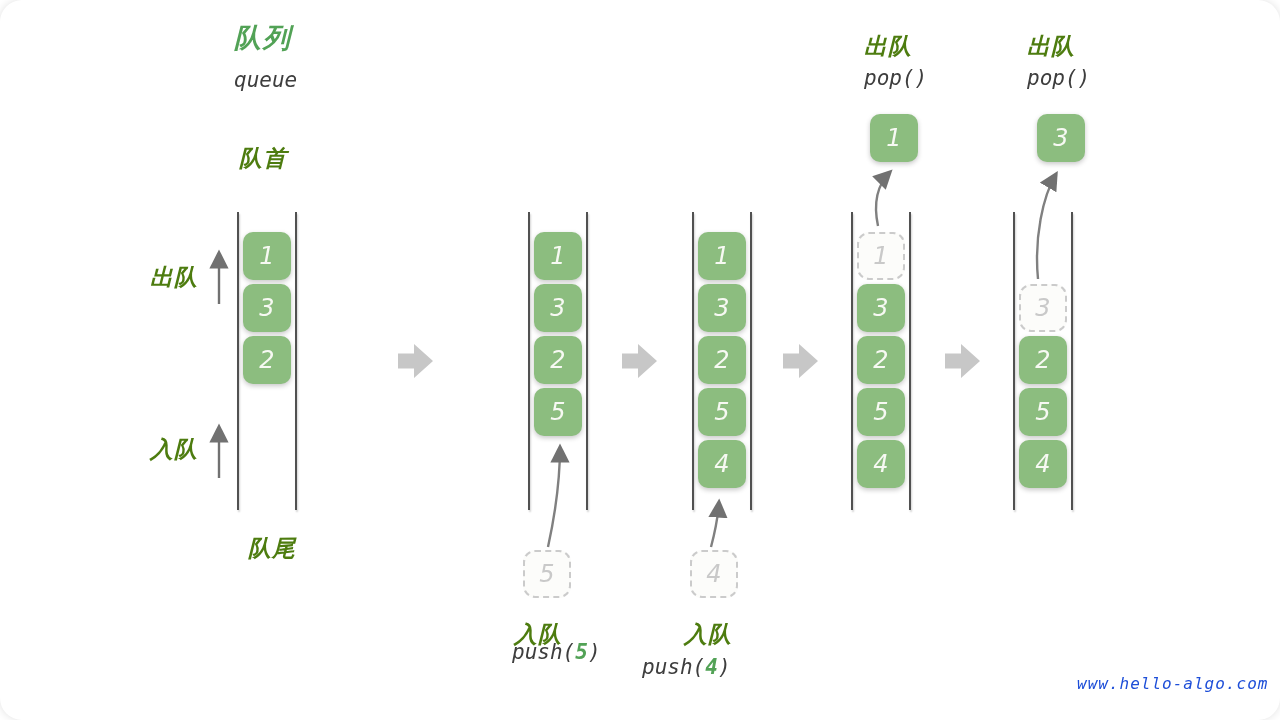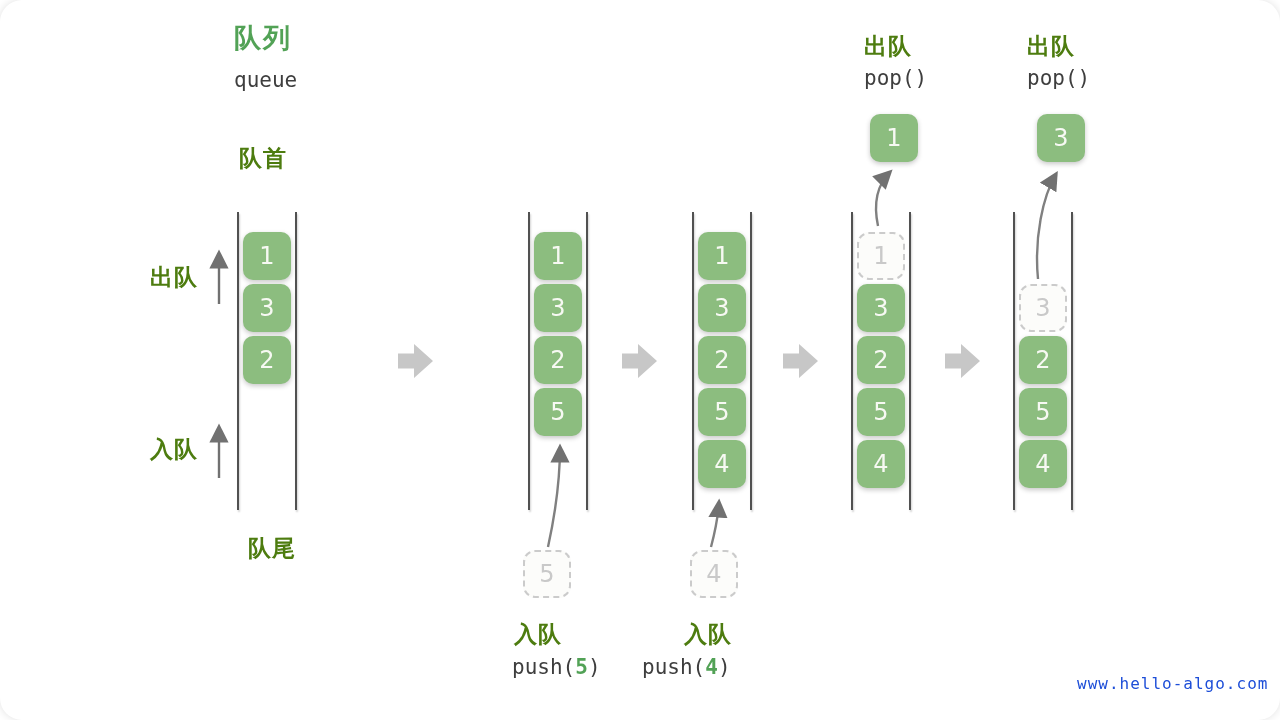--- a/index.html
+++ b/index.html
@@ -1,20 +1,20 @@
 <!DOCTYPE html>
 <html><head>
 <meta charset="utf-8">
 <style>
   html,body{margin:0;padding:0;background:#ffffff;}
   .canvas{
     position:relative;width:1280px;height:720px;background:#ffffff;
     border-radius:22px;box-shadow:0 0 9px rgba(0,0,0,0.12);
     overflow:hidden;
-    font-family:"Liberation Sans",sans-serif;color:#3E3E3E;
+    font-family:"Liberation Sans",sans-serif;color:#3E3E3E;font-style:italic;
   }
   .abs{position:absolute;}
   .zh{font-weight:700;color:#4d7c0f;font-size:23px;letter-spacing:1px;white-space:nowrap;}
   .mono{font-family:"DejaVu Sans Mono",monospace;font-size:21px;color:#3E3E3E;white-space:nowrap;text-align:right;}
   .title-zh{font-size:27px;font-weight:700;color:#52A256;letter-spacing:2px;}
   .title-en{font-family:"DejaVu Sans Mono",monospace;font-size:21px;color:#3E3E3E;}
   .channel{position:absolute;top:212px;width:60px;height:298px;}
   .rail{position:absolute;top:0;width:1.6px;height:100%;background:#515151;
         box-shadow:1px 2px 2px rgba(0,0,0,0.18);}
   .rail.left{left:0;}
@@ -77,21 +77,21 @@
   <div class="channel" style="left:528px;">
     <div class="rail left"></div>
     <div class="rail right"></div>
     <div class="cell solid s0">1</div>
     <div class="cell solid s1">3</div>
     <div class="cell solid s2">2</div>
     <div class="cell solid s3">5</div>
   </div>
   <div class="cell dashed abs" style="left:523px;top:550px;">5</div>
   <div class="abs zh" style="left:514px;top:619px;">入队</div>
-  <div class="abs mono" style="left:512px;top:655px;"><span>push(</span><span class="arg">5</span><span>)</span></div>
+  <div class="abs mono" style="left:512px;top:640px;"><span>push(</span><span class="arg">5</span><span>)</span></div>
 
   <div class="channel" style="left:692px;">
     <div class="rail left"></div>
     <div class="rail right"></div>
     <div class="cell solid s0">1</div>
     <div class="cell solid s1">3</div>
     <div class="cell solid s2">2</div>
     <div class="cell solid s3">5</div>
     <div class="cell solid s4">4</div>
   </div>

